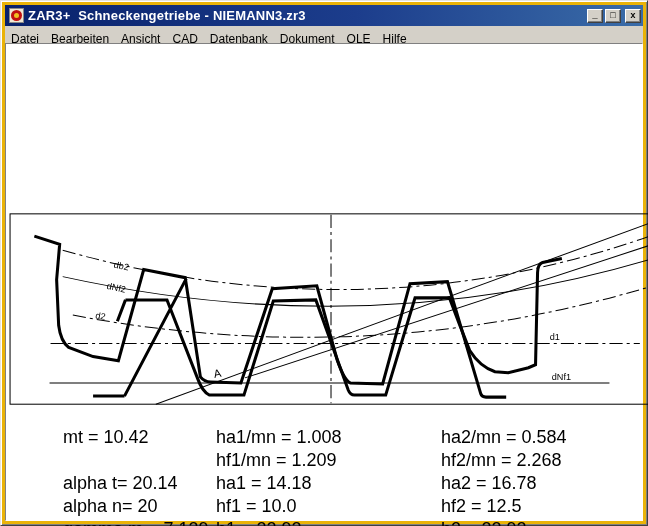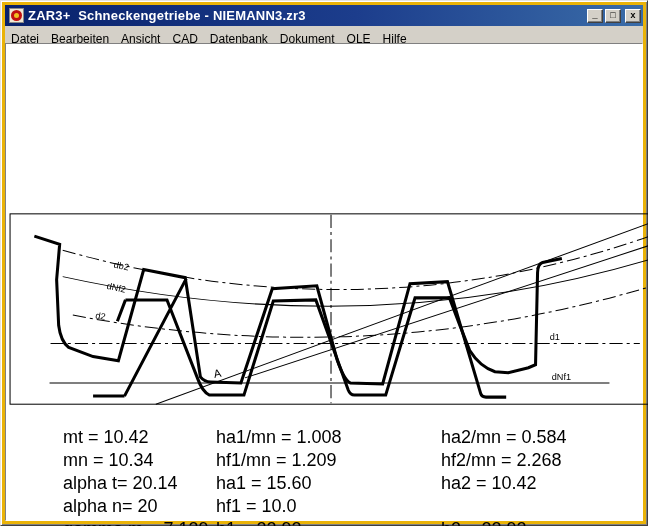--- a/index.html
+++ b/index.html
@@ -113,32 +113,32 @@
       <text class="labA" transform="translate(210,352) rotate(-12)">A</text>
     </svg>
 
     <div class="params">
       <div class="prow" style="top:383px">
         <span class="pc1">mt = 10.42</span>
         <span class="pc2">ha1/mn = 1.008</span>
         <span class="pc3">ha2/mn = 0.584</span>
       </div>
       <div class="prow" style="top:406px">
-        <span class="pc1">mn = 10.34</span>
         <span class="pc2">hf1/mn = 1.209</span>
         <span class="pc3">hf2/mn = 2.268</span>
       </div>
       <div class="prow" style="top:429px">
         <span class="pc1">alpha t= 20.14</span>
-        <span class="pc2">ha1 = 15.60</span>
-        <span class="pc3">ha2 = 10.42</span>
+        <span class="pc2">ha1 = 14.18</span>
+        <span class="pc3">ha2 = 16.78</span>
       </div>
       <div class="prow" style="top:452px">
         <span class="pc1">alpha n= 20</span>
         <span class="pc2">hf1 = 10.0</span>
+        <span class="pc3">hf2 = 12.5</span>
       </div>
       <div class="prow" style="top:475px">
         <span class="pc1">gamma m = 7.139</span>
         <span class="pc2">h1 = 22.92</span>
         <span class="pc3">h2 = 22.92</span>
       </div>
 
     </div>
 
   </div>

